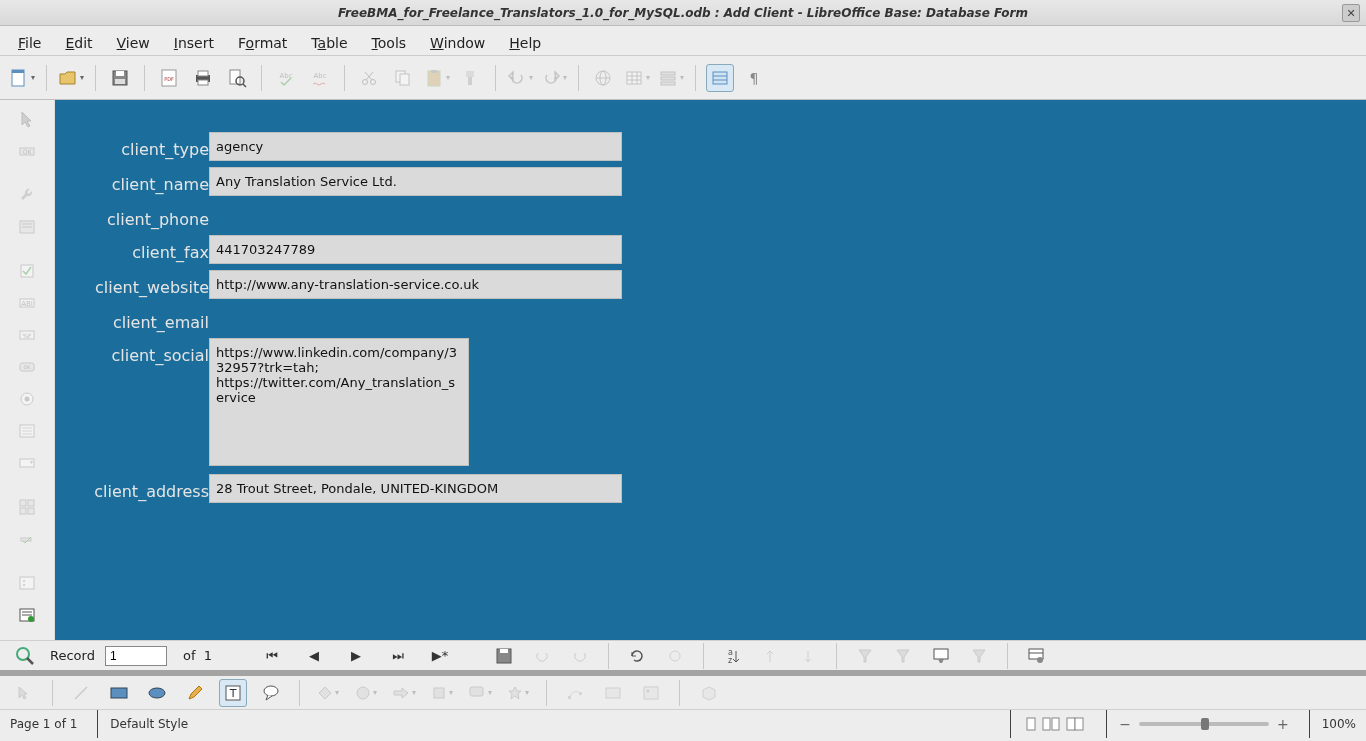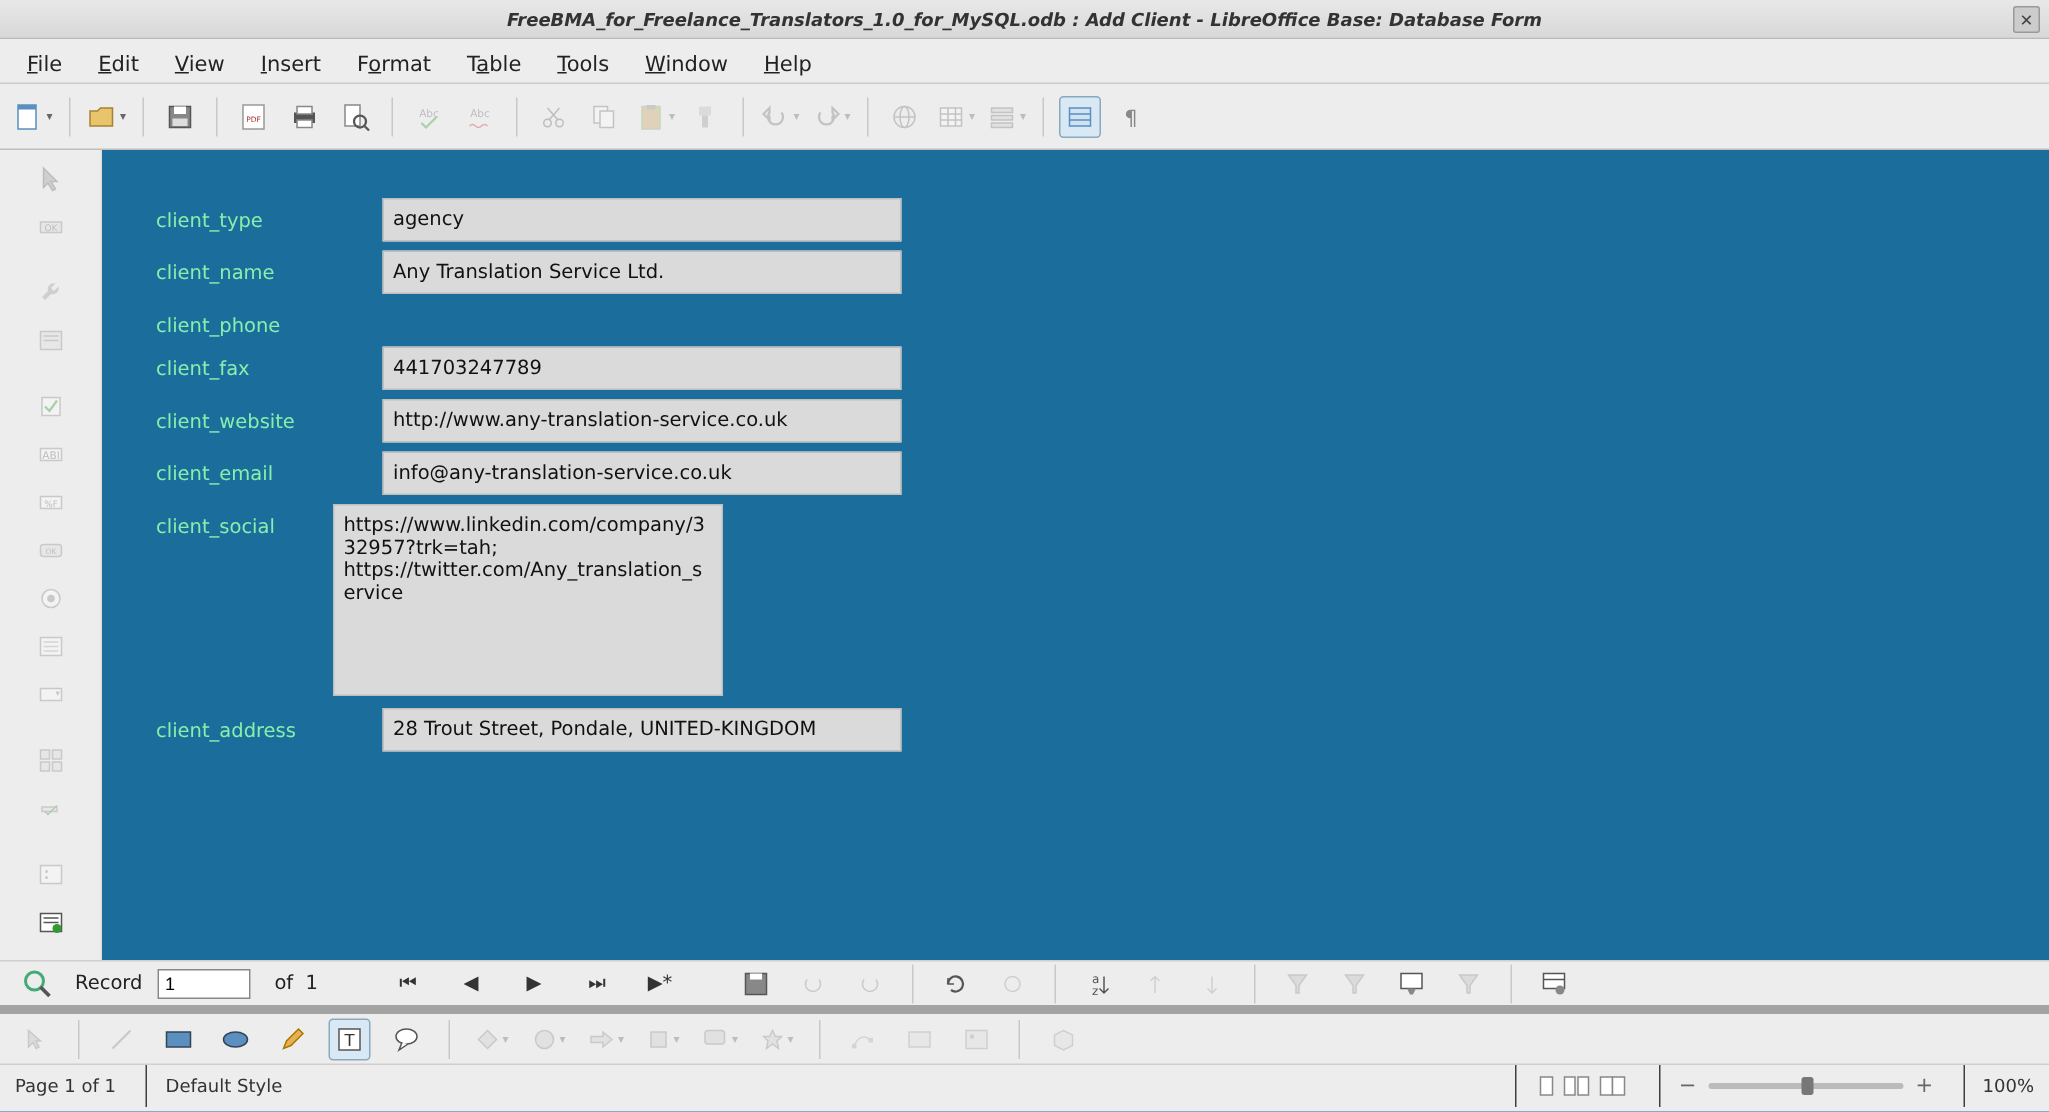--- a/index.html
+++ b/index.html
@@ -12,26 +12,26 @@
 .menubar-item .accel { text-decoration: underline; }
 .toolbar { height: 44px; display: flex; align-items: center; padding: 0 8px; gap: 6px; background: #ededed; border-bottom: 1px solid #bfbfbf; }
 .tbtn { width: 28px; height: 28px; display: flex; align-items: center; justify-content: center; border: 1px solid transparent; border-radius: 3px; }
 .tbtn.enabled { cursor: pointer; }
 .tbtn.disabled { opacity: 0.35; }
 .tbtn.active { background: #d8e8f5; border: 1px solid #8ab; }
 .tsep { width: 1px; height: 26px; background: #c8c8c8; margin: 0 4px; }
 .tbtn-drop { display: flex; align-items: center; }
 .tbtn-drop .caret { font-size: 8px; color: #666; margin-left: 2px; }
 .content-row { display: flex; height: 540px; }
-.left-tools { width: 68px; background: #ededed; display: flex; flex-direction: column; align-items: center; padding-top: 6px; gap: 6px; border-right: 1px solid #ddd; }
+.left-tools { width: 55px; background: #ededed; display: flex; flex-direction: column; align-items: center; padding-top: 6px; gap: 6px; border-right: 1px solid #ddd; }
 .left-tools .tbtn { width: 30px; height: 26px; }
 .canvas { flex: 1; background: #1b6e9c; position: relative; padding: 32px 36px; color: #fff; }
 .form-row { display: flex; align-items: flex-start; margin-bottom: 6px; }
-.form-label { width: 118px; padding-top: 8px; font-size: 13px; color: #86efac; }
-.form-input { background: #dadada; color: #111; border: 1px solid #bfbfbf; padding: 6px 6px; font-size: 13px; width: 346px; font-family: inherit; margin-left: 33px; }
+.form-label { width: 118px; padding-top: 8px; font-size: 16px; color: #e5e5e5; text-align: right; }
+.form-input { background: #dadada; color: #111; border: 1px solid #bfbfbf; padding: 6px 6px; font-size: 13px; width: 413px; font-family: inherit; }
 .form-textarea { background: #dadada; color: #111; border: 1px solid #bfbfbf; padding: 6px 6px; font-size: 13px; width: 260px; height: 128px; font-family: inherit; resize: none; }
 .navbar { height: 36px; display: flex; align-items: center; padding: 0 10px; gap: 10px; background: #ededed; border-top: 1px solid #cfcfcf; border-bottom: 6px solid #a3a3a3; }
 .navbar .find { width: 30px; height: 30px; display:flex;align-items:center;justify-content:center; }
 .navbar .rec-label { font-size: 13px; color: #222; }
 .navbar .rec-input { width: 62px; height: 20px; border: 1px solid #888; background: #fff; font-size: 12px; padding: 1px 4px; }
 .navbar .of { font-size: 13px; color: #222; margin-left: 6px; }
 .navbar .nav-icons { display: flex; align-items: center; gap: 22px; margin-left: 40px; }
 .navbar .nav-icons .nbtn { width: 20px; height: 20px; display:flex;align-items:center;justify-content:center; cursor:pointer; font-size: 13px; color:#333; }
 .navbar .tool-icons { display:flex; align-items:center; gap:10px; margin-left: 30px; }
 .drawbar { height: 34px; display: flex; align-items: center; padding: 0 10px; gap: 10px; background: #ededed; border-bottom: 1px solid #cfcfcf; }
@@ -321,21 +321,20 @@
     <div class="form-row">
       <div class="form-label">client_fax</div>
       <input class="form-input" value="441703247789" style="">
     </div>
     <div class="form-row">
       <div class="form-label">client_website</div>
       <input class="form-input" value="http://www.any-translation-service.co.uk" style="">
     </div>
     <div class="form-row">
       <div class="form-label">client_email</div>
-      <input class="form-input" value="info@any-translation-service.co.uk" style="">
     </div>
     <div class="form-row">
       <div class="form-label">client_social</div>
       <textarea class="form-textarea" style="">https://www.linkedin.com/company/332957?trk=tah;
 https://twitter.com/Any_translation_service</textarea>
     </div>
     <div class="form-row" style="margin-top:8px">
       <div class="form-label">client_address</div>
       <input class="form-input" value="28 Trout Street, Pondale, UNITED-KINGDOM" style="">
     </div>

